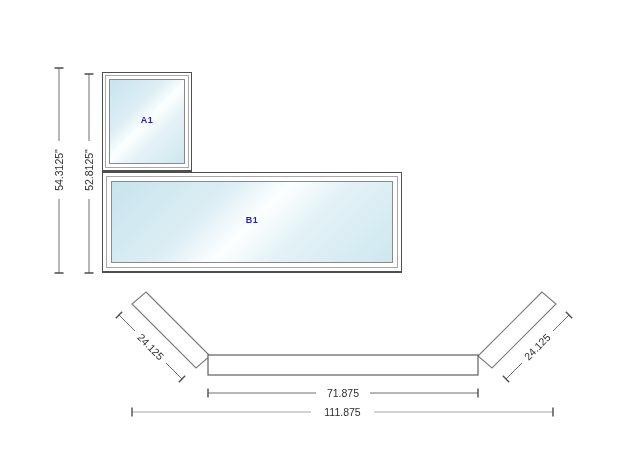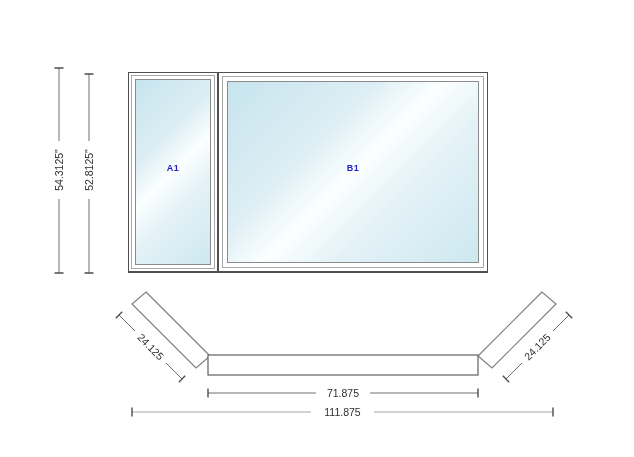--- a/index.html
+++ b/index.html
@@ -5,22 +5,22 @@
   html,body{margin:0;padding:0;background:#ffffff;}
   .canvas{
     position:relative;
     width:634px;height:457px;
     background:#ffffff;
     font-family:"Liberation Sans", sans-serif;
     overflow:hidden;
   }
   
   .elevation{
-    position:absolute;left:128px;top:72px;width:451px;height:201px;
-    display:flex;flex-direction:row;
+    position:absolute;left:102px;top:72px;width:451px;height:201px;
+    display:flex;flex-direction:column;
   }
   .panel{
     box-sizing:border-box;height:100%;
     background:#ffffff;
     border:1px solid #4f4f4f;border-bottom-width:2px;
     padding:2px;
   }
   .panel.center{padding:3px;}
   .panel-mid{
     box-sizing:border-box;width:100%;height:100%;
@@ -54,21 +54,21 @@
 <div class="canvas">
 
   <div class="elevation">
     <div class="panel" style="width:90px">
       <div class="panel-mid">
         <div class="glass">
           <div class="panel-label">A1</div>
         </div>
       </div>
     </div>
-    <div class="panel center" style="width:270px">
+    <div class="panel center" style="width:300px">
       <div class="panel-mid">
         <div class="glass">
           <div class="panel-label">B1</div>
         </div>
       </div>
     </div>
   </div>
 
   <svg class="overlay" viewBox="0 0 634 457">
 

